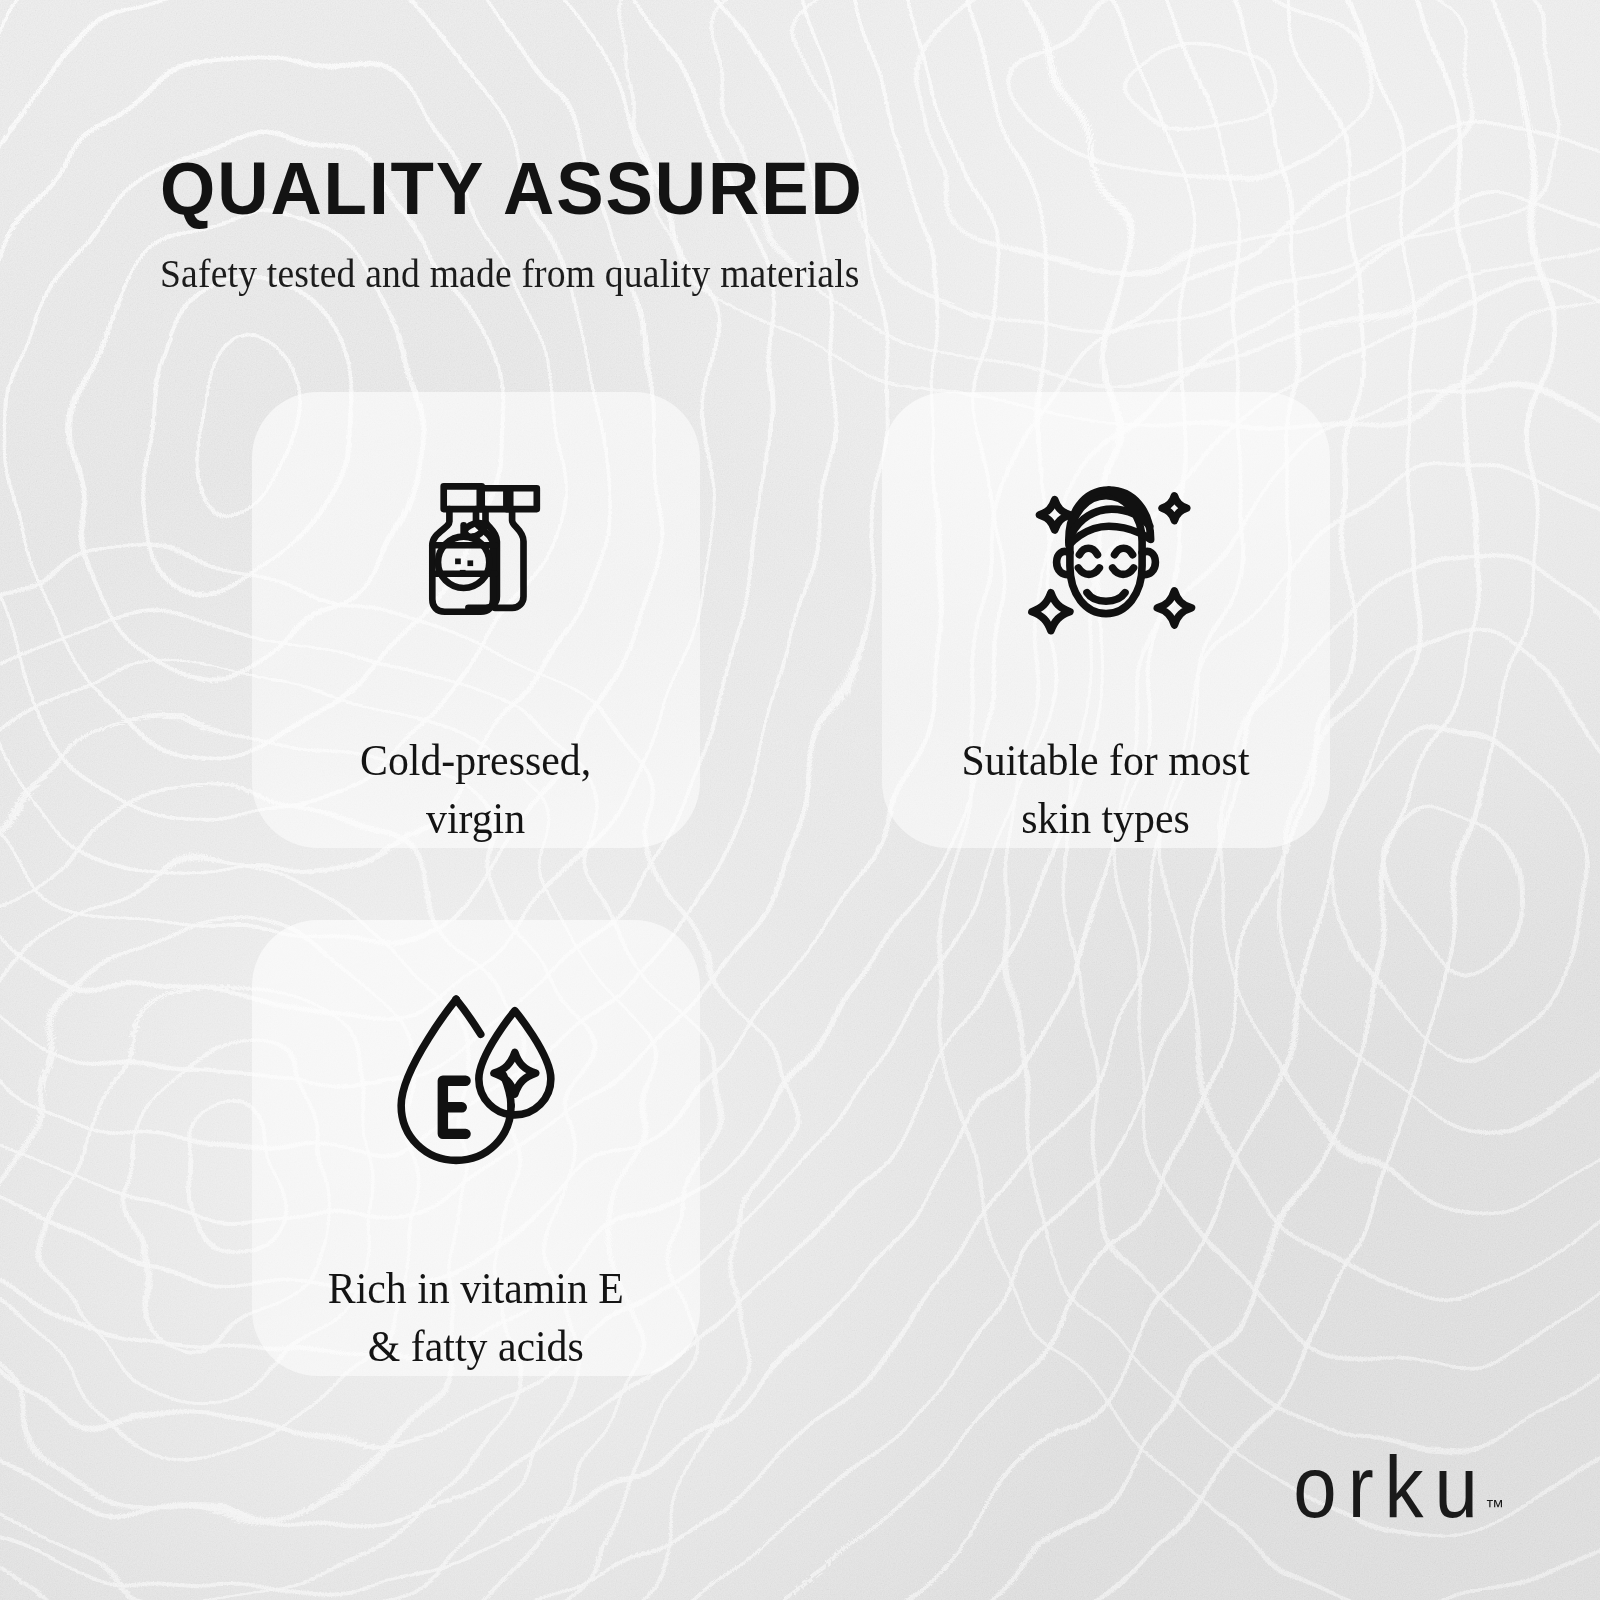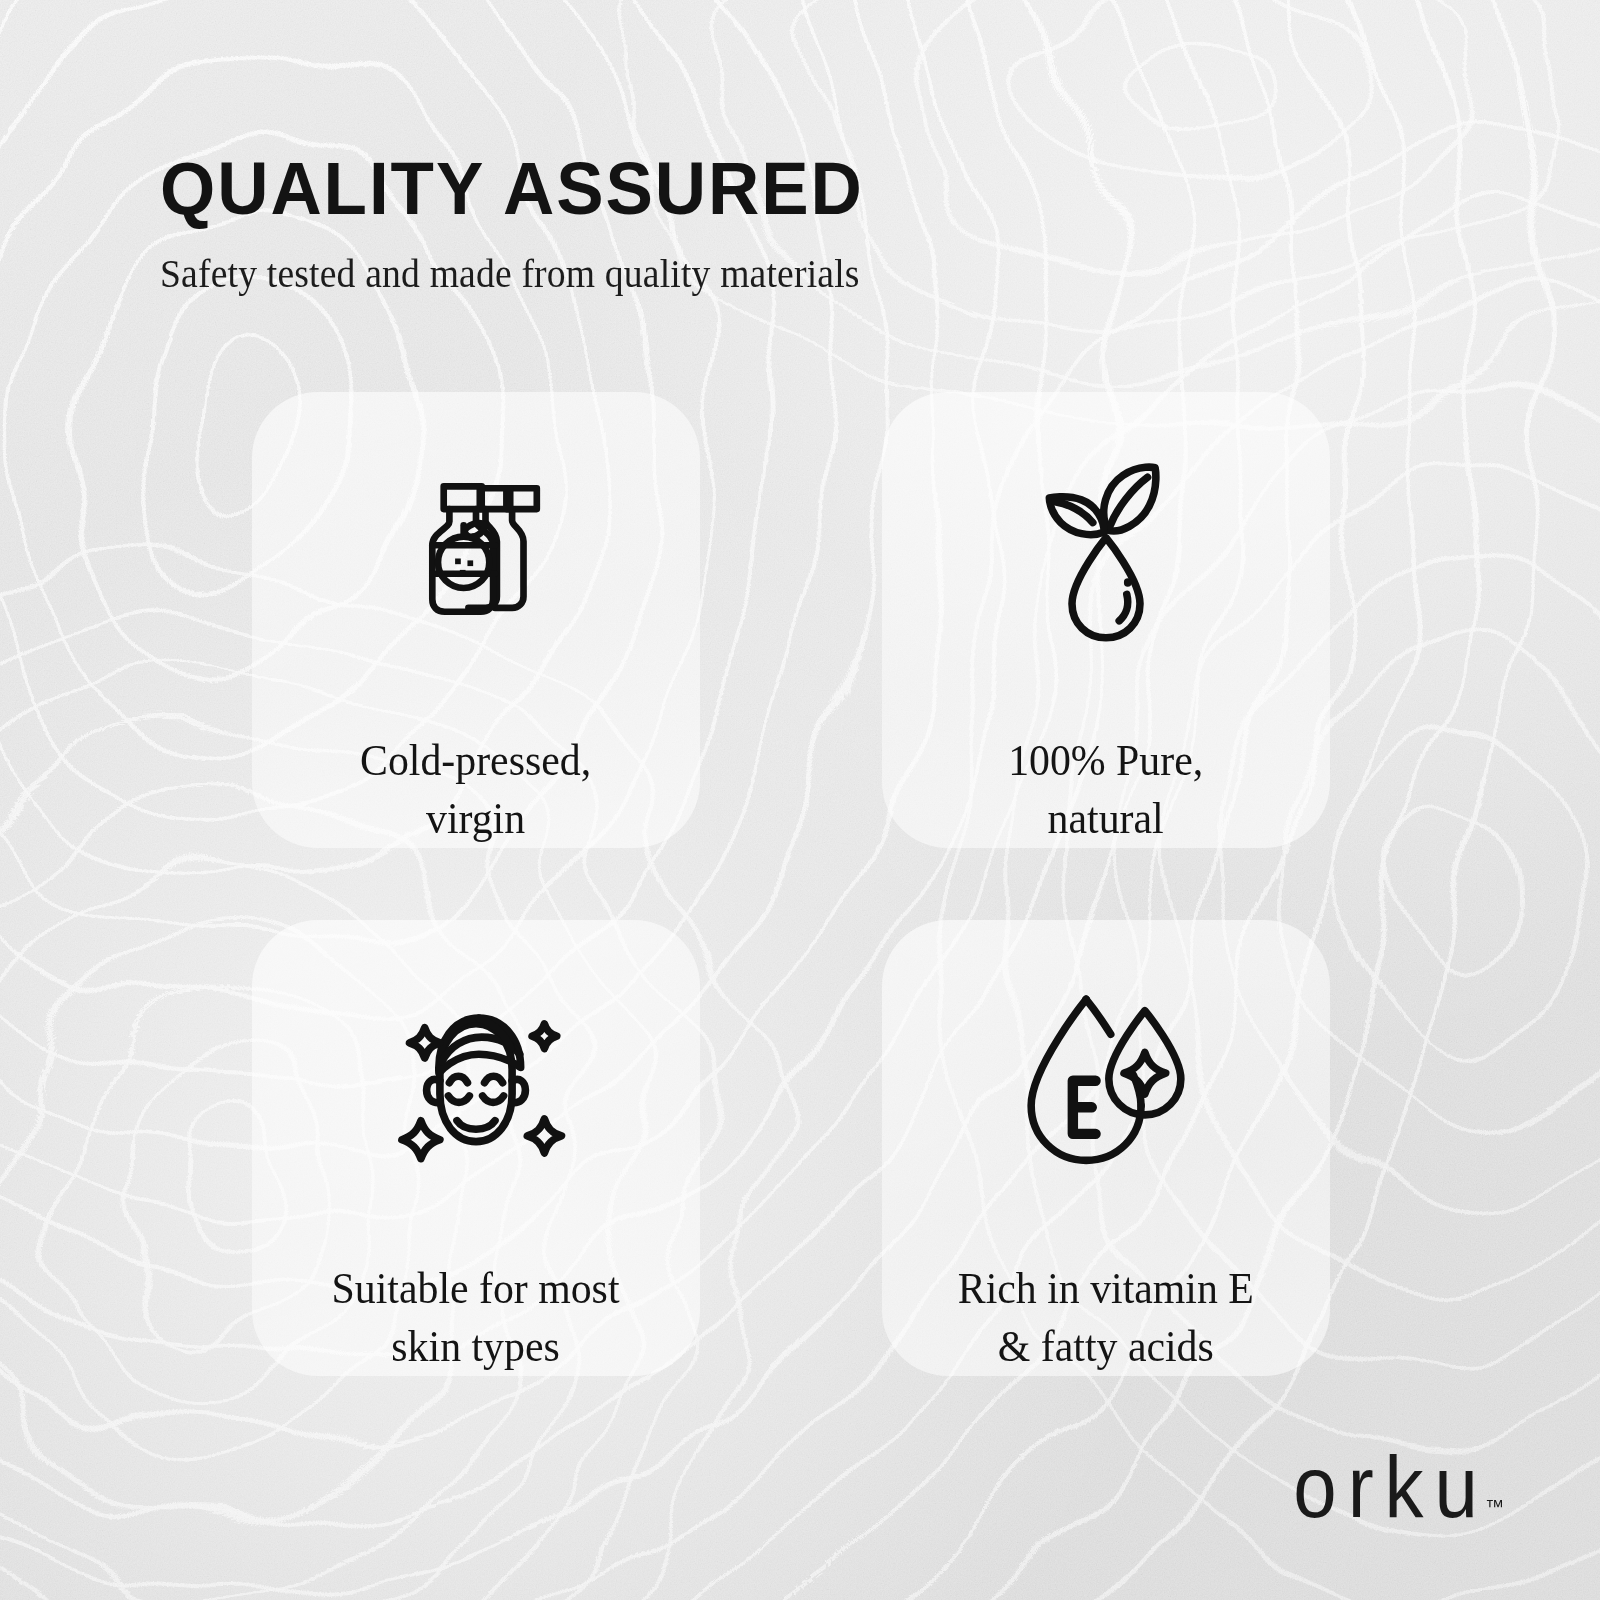--- a/index.html
+++ b/index.html
@@ -272,39 +272,20 @@
             <path d="M88 80 c8 -9 18 -8 20 -6 c2 3 -2 12 -12 13 c-5 1 -8 -3 -8 -7 z"></path>
             <rect x="78" y="110" width="6" height="6" fill="#111111" stroke="none"></rect>
             <rect x="91" y="112" width="6" height="6" fill="#111111" stroke="none"></rect>
             <rect x="83" y="122" width="6" height="6" fill="#111111" stroke="none"></rect>
           </svg>
         </div>
         <div class="card-label">Cold-pressed,
 virgin</div>
       </div>
 
-      <div class="card">
-        <div class="card-icon">
-          <svg width="170" height="190" viewBox="0 0 180 200" fill="none" stroke="#111111" stroke-width="8" stroke-linecap="round" stroke-linejoin="round">
-
-            <path d="M92 80 c-10 -20 -2 -46 16 -58 c18 -12 34 -8 34 -8 c0 0 4 20 -6 40 c-10 20 -32 30 -44 26 z"></path>
-            <path d="M134 24 c-16 12 -32 32 -40 52"></path>
-
-            <path d="M88 82 c-14 6 -34 2 -46 -10 c-12 -12 -12 -26 -12 -26 c0 0 18 -4 34 2 c16 6 24 22 24 34 z"></path>
-            <path d="M36 50 c14 2 30 10 40 22"></path>
-
-            <path d="M90 88 c0 0 -36 44 -36 70 c0 21 16 36 36 36 c20 0 36 -15 36 -36 c0 -26 -36 -70 -36 -70 z"></path>
-
-            <path d="M112 148 c3 12 -1 22 -8 28"></path>
-            <path d="M113 135 v1"></path>
-          </svg>
-        </div>
-        <div class="card-label">100% Pure,
-natural</div>
-      </div>
 
       <div class="card">
         <div class="card-icon">
           <svg width="190" height="190" viewBox="0 0 200 200" fill="none" stroke="#111111" stroke-width="8" stroke-linecap="round" stroke-linejoin="round">
 
             <path d="M62 92 c0 -28 17 -48 38 -48 c21 0 38 20 38 48 v26 c0 30 -17 50 -38 50 c-21 0 -38 -20 -38 -50 z"></path>
 
             <path d="M62 104 c-8 -4 -14 1 -14 10 c0 9 6 14 14 13"></path>
             <path d="M138 104 c8 -4 14 1 14 10 c0 9 -6 14 -14 13"></path>
 

